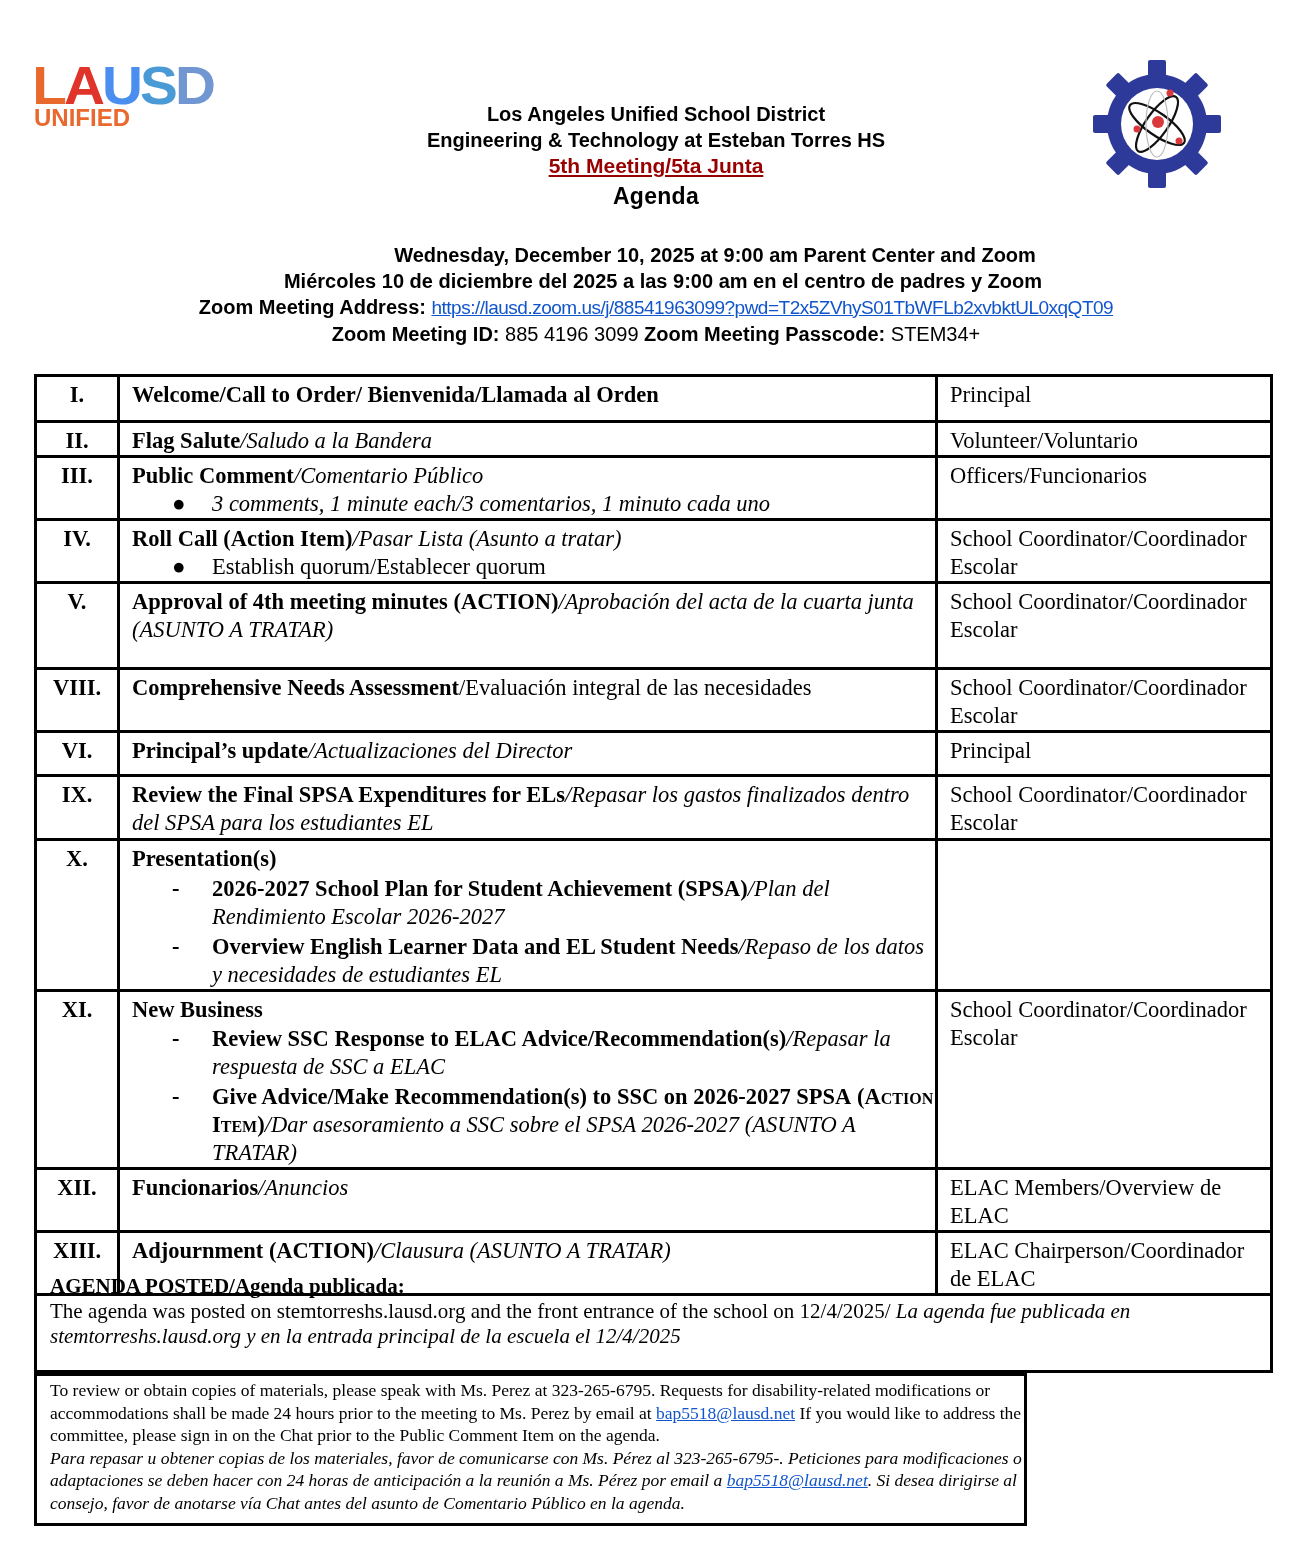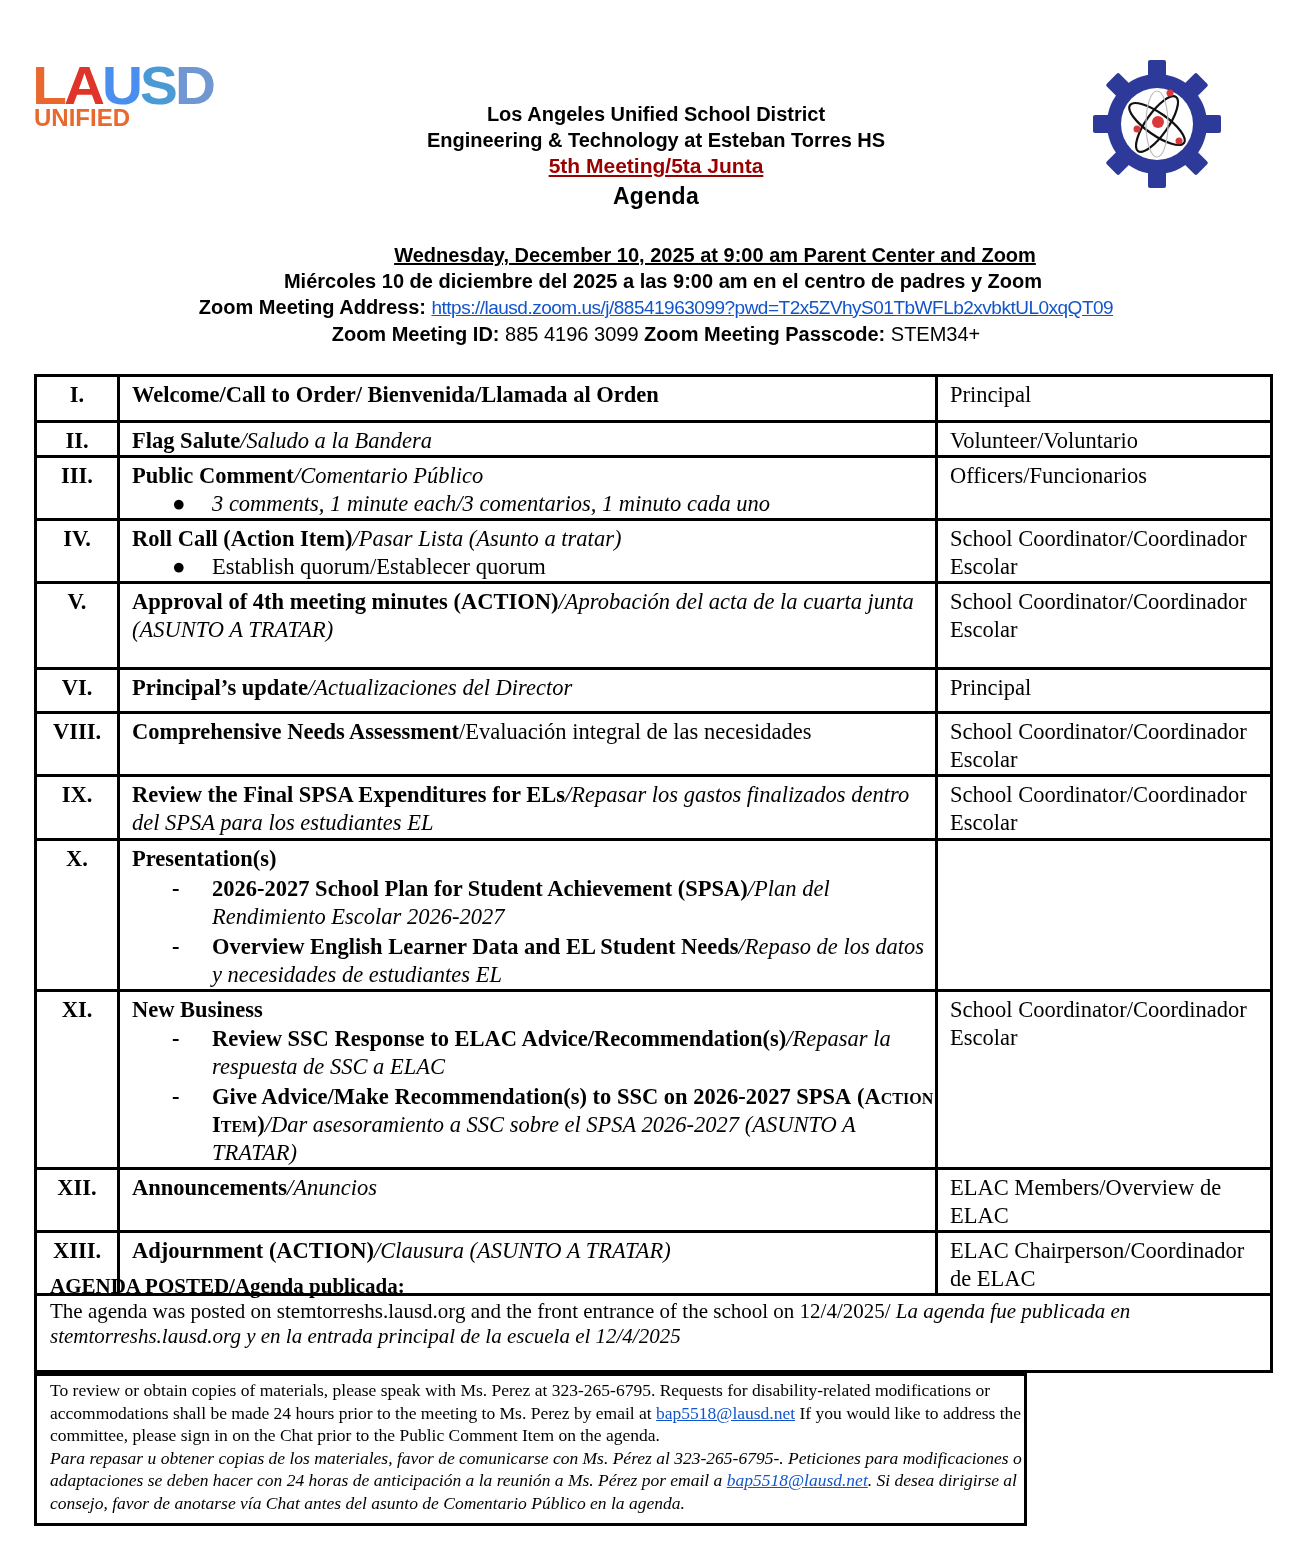--- a/index.html
+++ b/index.html
@@ -13,21 +13,21 @@
 
   .logo-gear { position: absolute; left: 1093px; top: 60px; width: 128px; height: 128px; }
 
   .header { position: absolute; left: 0; top: 102px; width: 1312px; text-align: center; font-family: "Liberation Sans", sans-serif; font-weight: 700; }
   .header .line { font-size: 20px; line-height: 25.5px; }
   .header .meeting { color: #990000; text-decoration: underline; font-size: 21px; line-height: 25px; }
   .header .agenda { font-size: 23px; line-height: 36px; margin-top: 0px; letter-spacing: 0.3px; }
 
   .dates { position: absolute; left: 0; top: 242px; width: 1312px; text-align: center; font-family: "Liberation Sans", sans-serif; font-weight: 700; font-size: 20px; }
   .dates .l { line-height: 26px; }
-  .dates .l1 { padding-left: 118px; text-decoration: underline; }
+  .dates .l1 { padding-left: 118px; }
   .dates .l2 { padding-left: 14px; }
   .dates .zoomaddr { padding-left: 0; }
   .dates a { color: #1155cc; font-weight: 400; font-size: 19px; text-decoration: underline; letter-spacing: -0.5px; }
   .dates .plain { font-weight: 400; }
 
   table.agenda { position: absolute; left: 34px; top: 374px; width: 1239px; border-collapse: collapse; border: 3px solid #000; }
   table.agenda td { border: 3px solid #000; vertical-align: top; font-size: 22.5px; line-height: 28px; }
   td.num { width: 83px; text-align: center; font-weight: 700; padding-top: 4px; }
   td.item { width: 818px; padding: 4px 0 0 12px; }
   td.who { padding: 4px 0 0 12px; }
@@ -123,29 +123,29 @@
       <span class="b">Roll Call (Action Item)</span><span class="i">/Pasar Lista (Asunto a tratar)</span>
       <div class="sub"><span class="mark">●</span><span>Establish quorum/Establecer quorum</span></div>
     </td>
     <td class="who">School Coordinator/Coordinador Escolar</td>
   </tr>
   <tr style="height:86px">
     <td class="num">V.</td>
     <td class="item"><span class="b">Approval of 4th meeting minutes (ACTION)</span><span class="i">/Aprobación del acta de la cuarta junta (ASUNTO A TRATAR)</span></td>
     <td class="who">School Coordinator/Coordinador Escolar</td>
   </tr>
+  <tr style="height:58px">
+    <td class="num">VIII.</td>
+    <td class="item"><span class="b">Comprehensive Needs Assessment</span><span>/Evaluación integral de las necesidades</span></td>
+    <td class="who">School Coordinator/Coordinador Escolar</td>
+  </tr>
   <tr style="height:44px">
     <td class="num">VI.</td>
     <td class="item"><span class="b">Principal’s update</span><span class="i">/Actualizaciones del Director</span></td>
     <td class="who">Principal</td>
-  </tr>
-  <tr style="height:58px">
-    <td class="num">VIII.</td>
-    <td class="item"><span class="b">Comprehensive Needs Assessment</span><span>/Evaluación integral de las necesidades</span></td>
-    <td class="who">School Coordinator/Coordinador Escolar</td>
   </tr>
   <tr style="height:64px">
     <td class="num">IX.</td>
     <td class="item"><span class="b">Review the Final SPSA Expenditures for ELs</span><span class="i">/Repasar los gastos finalizados dentro del SPSA para los estudiantes EL</span></td>
     <td class="who">School Coordinator/Coordinador Escolar</td>
   </tr>
   <tr style="height:150px">
     <td class="num">X.</td>
     <td class="item">
       <span class="b">Presentation(s)</span>
@@ -158,21 +158,21 @@
     <td class="num">XI.</td>
     <td class="item">
       <span class="b">New Business</span>
       <div class="sub" style="margin-top:1px"><span class="mark b">-</span><span class="b">Review SSC Response to ELAC Advice/Recommendation(s)</span><span class="i">/Repasar la respuesta de SSC a ELAC</span></div>
       <div class="sub" style="margin-top:2px"><span class="mark b">-</span><span class="b">Give Advice/Make Recommendation(s) to SSC on 2026-2027 SPSA</span> <span class="sc">(Action Item)</span><span class="i">/Dar asesoramiento a SSC sobre el SPSA 2026-2027 (ASUNTO A TRATAR)</span></div>
     </td>
     <td class="who">School Coordinator/Coordinador Escolar</td>
   </tr>
   <tr style="height:58px">
     <td class="num">XII.</td>
-    <td class="item"><span class="b">Announcements</span><span class="i">/Anuncios</span></td>
+    <td class="item"><span class="b">Funcionarios</span><span class="i">/Anuncios</span></td>
     <td class="who">ELAC Members/Overview de ELAC</td>
   </tr>
   <tr style="height:58px">
     <td class="num">XIII.</td>
     <td class="item"><span class="b">Adjournment (ACTION)</span><span class="i">/Clausura (ASUNTO A TRATAR)</span></td>
     <td class="who">ELAC Chairperson/Coordinador de ELAC</td>
   </tr>
 </tbody>
   </table>
 

